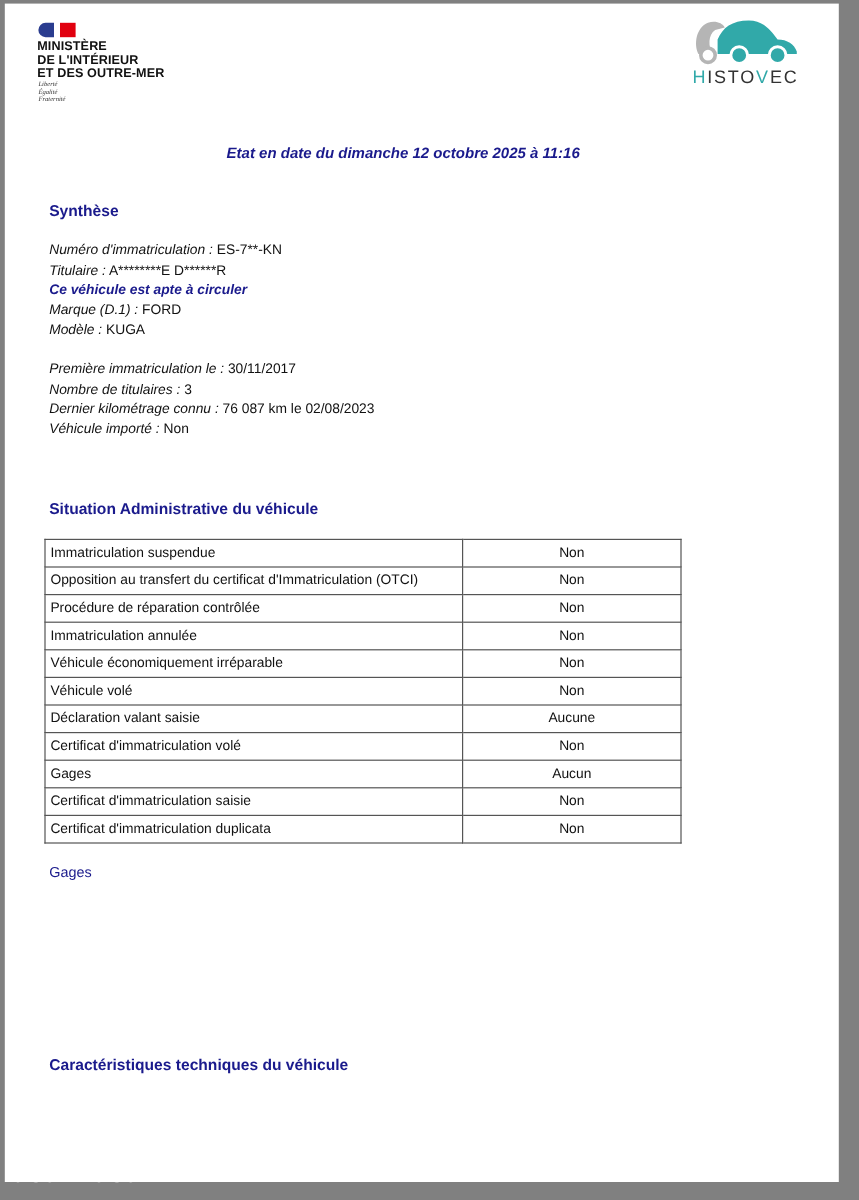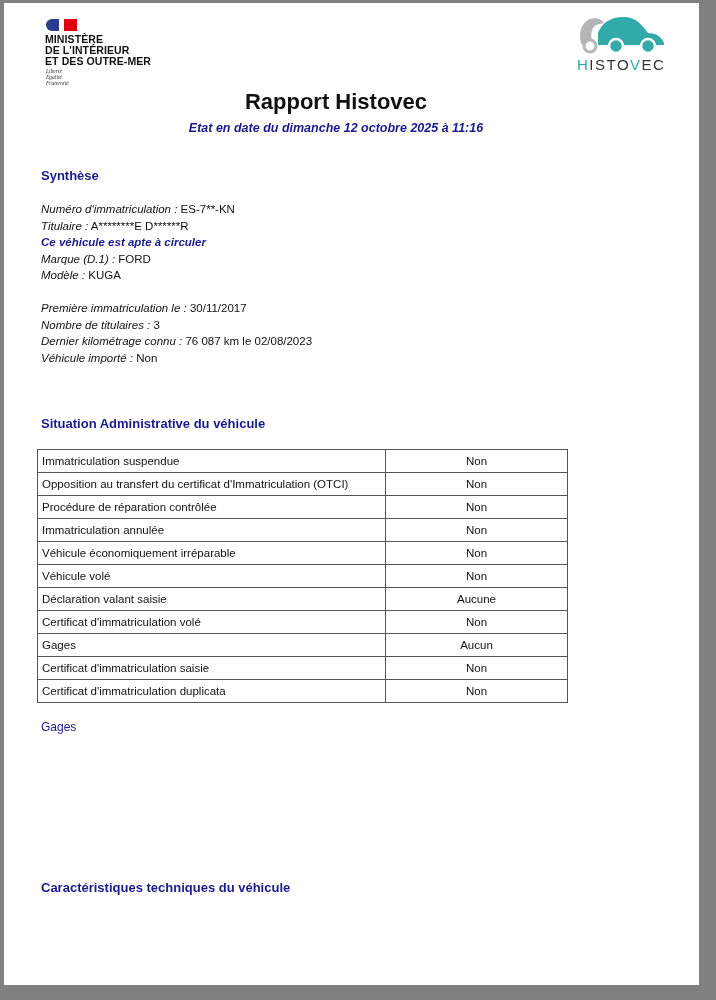--- a/index.html
+++ b/index.html
@@ -8,21 +8,21 @@
       position: relative; overflow: hidden;
       font-family: "Liberation Sans", sans-serif;
     }
     .page {
       position: absolute; left: 4px; top: 3px; width: 695px; height: 982px;
       background: #ffffff;
     }
     .abs { position: absolute; }
 
     
-    .gov-logo { left: 38px; top: 11px; width: 140px; height: 80px; }
+    .gov-logo { left: 24px; top: 11px; width: 140px; height: 80px; }
     .flag { position: absolute; left: 4px; top: 5px; width: 30px; height: 12px; }
     .flag .blue { position: absolute; left: 0; top: 0; width: 13px; height: 12px; background: #2a3c8f; border-radius: 6px 0 0 6px; }
     .flag .white { position: absolute; left: 13px; top: 0; width: 5px; height: 12px; background: #fff; }
     .flag .red { position: absolute; left: 18px; top: 0; width: 13px; height: 12px; background: #e1000f; }
     .gov-name { position: absolute; left: 3px; top: 20px; font-size: 10.5px; font-weight: bold; line-height: 11px; color: #111; letter-spacing: 0.1px; }
     .gov-motto { position: absolute; left: 4px; top: 54px; font-family: "Liberation Serif", serif; font-style: italic; font-size: 5.5px; line-height: 6px; color: #333; }
 
     
     .hv-logo { left: 572px; top: 12px; width: 90px; height: 60px; }
     .hv-text { position: absolute; left: 1px; top: 41px; font-size: 15px; letter-spacing: 1.5px; color: #333; }
@@ -75,21 +75,20 @@
     <svg width="90" height="40" viewBox="0 0 90 40" style="position:absolute;left:0;top:0;">
       <path d="M6 30 C2 22 4 8 14 4 C20 2 26 4 28 8 L20 10 C14 14 14 24 18 30 Z" fill="#b5b5b5"></path>
       <circle cx="14" cy="31" r="6" fill="#fff" stroke="#b5b5b5" stroke-width="3"></circle>
       <path d="M22 30 L22 18 C26 8 34 2 48 2 C60 2 66 10 72 18 C80 18 86 22 88 28 L88 30 Z" fill="#31a9a9"></path>
       <circle cx="40" cy="31" r="7" fill="#31a9a9" stroke="#fff" stroke-width="2.5"></circle>
       <circle cx="72" cy="31" r="7" fill="#31a9a9" stroke="#fff" stroke-width="2.5"></circle>
     </svg>
     <div class="hv-text"><span class="accent">H</span><span>ISTO</span><span class="accent">V</span><span>EC</span></div>
   </div>
 
-  <div class="abs title">Rapport Histovec</div>
   <div class="abs subtitle">Etat en date du dimanche 12 octobre 2025 à 11:16</div>
 
   <div class="abs section-h" style="left:37px;top:165px;">Synthèse</div>
 
   <div class="abs kv" style="top:198px;"><span class="k">Numéro d'immatriculation :</span><span> ES-7**-KN</span></div>
   <div class="abs kv" style="top:214.5px;"><span class="k">Titulaire :</span><span> A********E D******R</span></div>
   <div class="abs kv alert" style="top:231px;">Ce véhicule est apte à circuler</div>
   <div class="abs kv" style="top:247.5px;"><span class="k">Marque (D.1) :</span><span> FORD</span></div>
   <div class="abs kv" style="top:264px;"><span class="k">Modèle :</span><span> KUGA</span></div>
   <div class="abs kv" style="top:297px;"><span class="k">Première immatriculation le  :</span><span> 30/11/2017</span></div>

